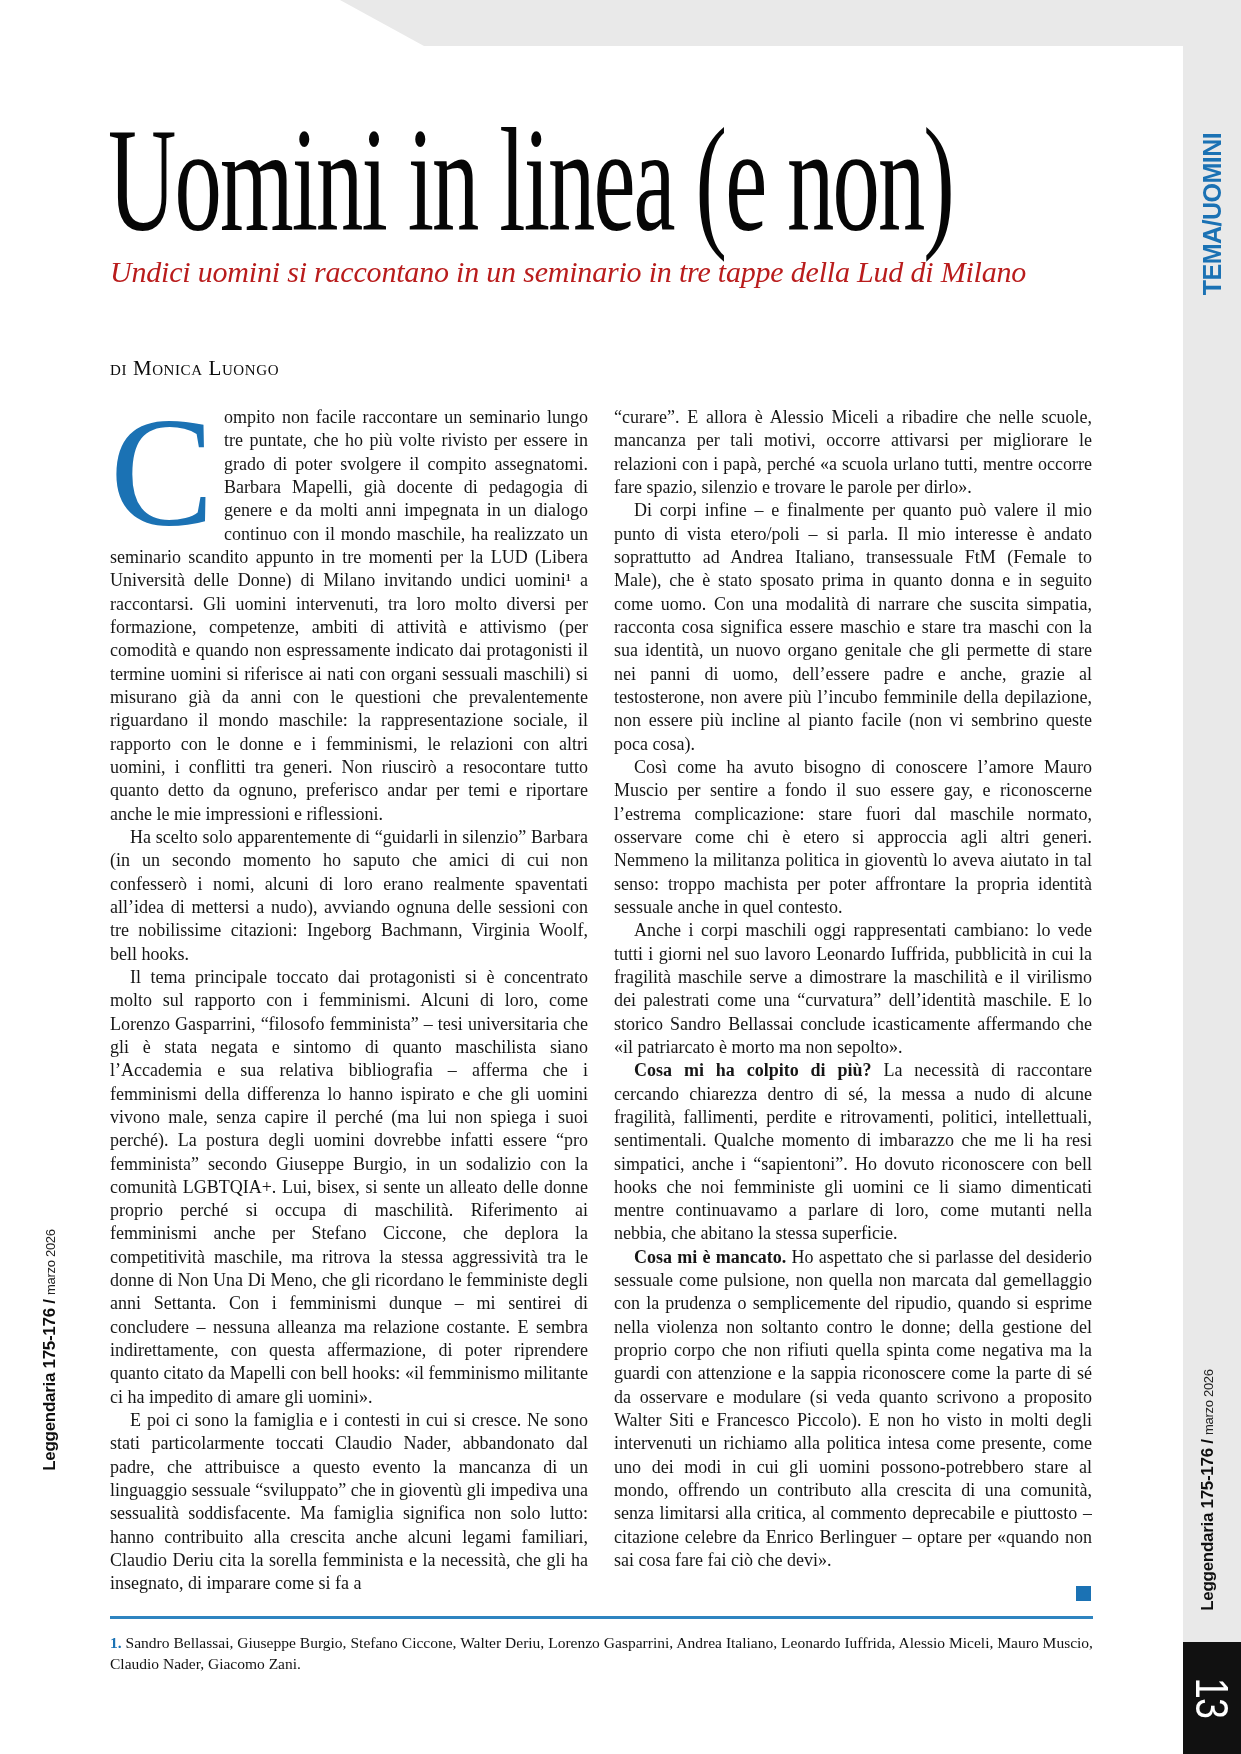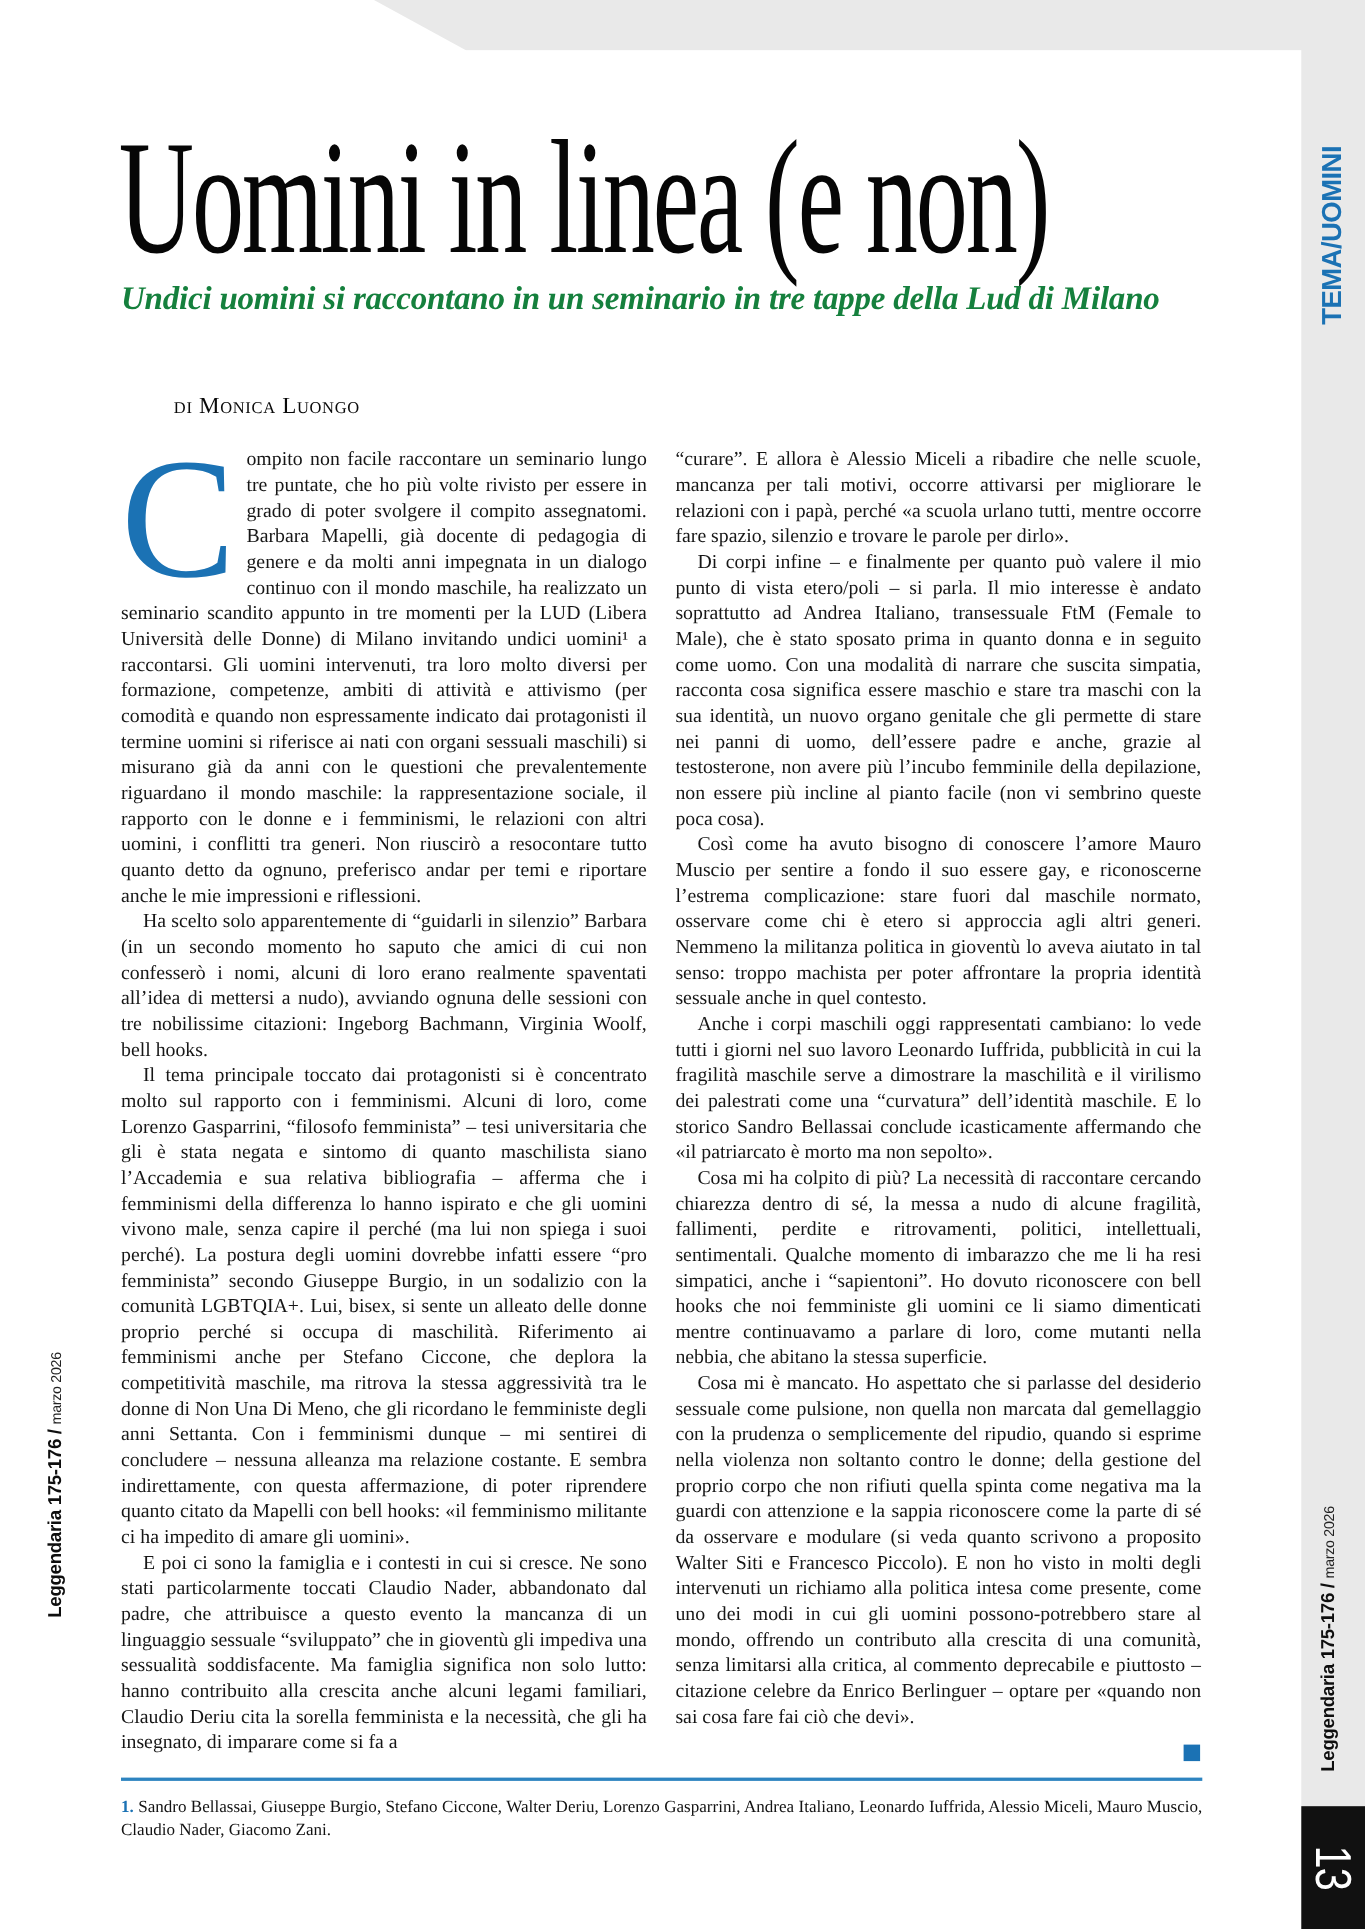--- a/index.html
+++ b/index.html
@@ -61,39 +61,39 @@
   .title{
     position:absolute;left:108px;top:95px;
     font-size:148px;font-weight:400;letter-spacing:-3px;
     white-space:nowrap;
     transform:scaleX(0.64);transform-origin:left top;
     color:#060606;
   }
   .subtitle{
     position:absolute;left:110px;top:255px;width:983px;
     font-style:italic;font-size:30px;letter-spacing:-0.2px;
-    white-space:nowrap;color:#15803d;font-weight:bold;
+    white-space:nowrap;color:#b91c1c;
   }
   .byline{
     position:absolute;left:110px;top:356px;
-    font-variant:small-caps;font-size:21px;letter-spacing:0.6px;color:#0a0a0a;margin-left:48px;
+    font-variant:small-caps;font-size:21px;letter-spacing:0.6px;color:#0a0a0a;
   }
   
   .body-cols{
     position:absolute;left:110px;top:406px;width:982px;height:1206px;
     display:flex;gap:26px;overflow:hidden;
   }
   .col{width:478px;height:100%;overflow:hidden;}
   .para{
     margin:0;text-align:justify;
     font-size:18px;line-height:23.33px;
     hyphens:auto;-webkit-hyphens:auto;
   }
   .para.indent{text-indent:20px;}
-  .seg-bold{font-weight:400;}
+  .seg-bold{font-weight:700;}
   .seg-italic{}
   .dropcap{
     float:left;
     color:var(--accent);
     font-size:156px;line-height:0.72;
     padding:10px 10px 0 0;
   }
   
   .end-mark{
     position:absolute;left:1076px;top:1586px;width:15px;height:15px;

